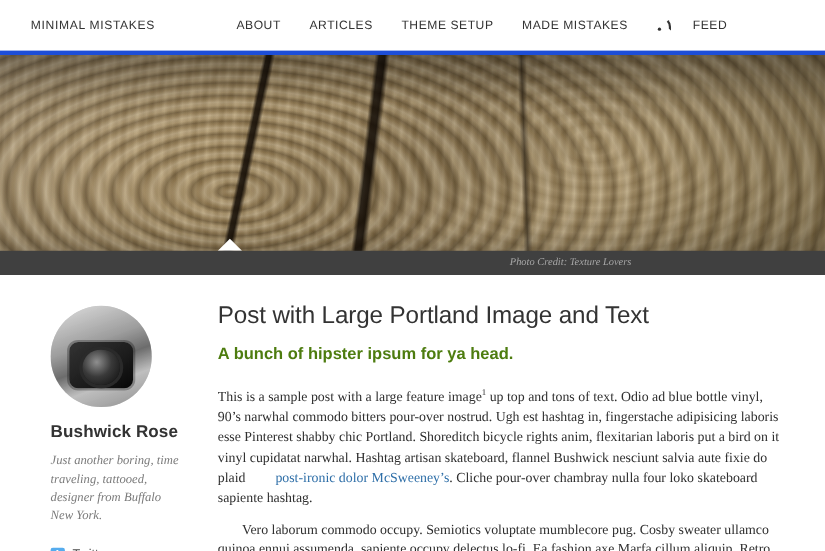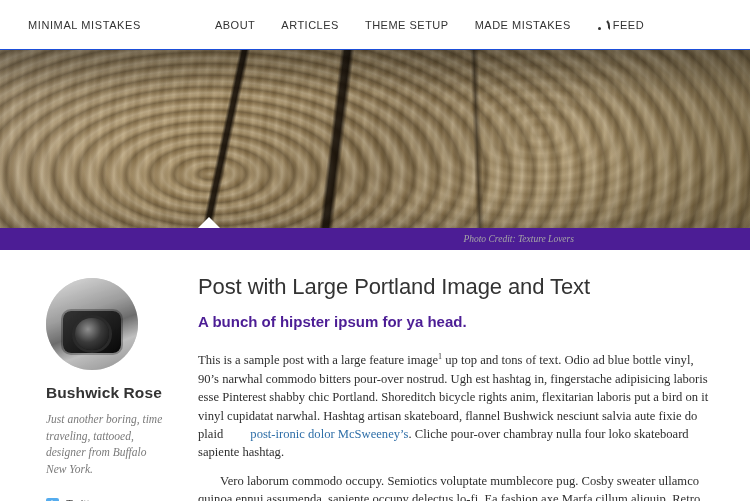--- a/index.html
+++ b/index.html
@@ -10,21 +10,21 @@
     height: 501px;
     overflow: hidden;
     background: #ffffff;
     font-family: "Liberation Sans", sans-serif;
   }
 
   
   .masthead {
     height: 50px;
     background: #ffffff;
-    border-bottom: 1px solid #1d4ed8;
+    border-bottom: 4px solid #1d4ed8;
     display: flex;
     align-items: center;
     padding: 0 0 0 28px;
     position: relative;
     z-index: 5;
   }
   .site-title {
     font-size: 11px;
     letter-spacing: 0.6px;
     color: #333333;
@@ -43,21 +43,21 @@
     font-size: 11px;
     letter-spacing: 0.5px;
     color: #333333;
     text-transform: uppercase;
     text-decoration: none;
     white-space: nowrap;
   }
   .nav-feed {
     display: flex;
     align-items: flex-end;
-    gap: 5px;
+    gap: 22px;
   }
   .feed-icon {
     display: inline-block;
     width: 11px;
     height: 11px;
     position: relative;
   }
   .feed-icon::before {
     content: "";
     position: absolute;
@@ -119,21 +119,21 @@
     position: absolute;
     inset: 0;
     background:
       radial-gradient(ellipse 80% 70% at 45% 50%, rgba(0,0,0,0) 40%, rgba(0,0,0,0.28) 100%),
       linear-gradient(180deg, rgba(0,0,0,0.18) 0%, rgba(0,0,0,0) 22%, rgba(0,0,0,0) 80%, rgba(0,0,0,0.12) 100%);
   }
   .hero-caption-bar {
     position: absolute;
     left: 0; right: 0; bottom: 0;
     height: 22px;
-    background: #4c1d95;
+    background: #404040;
     display: flex;
     align-items: center;
     justify-content: flex-end;
     padding-right: 176px;
   }
   .hero-caption {
     font-family: "Liberation Serif", serif;
     font-style: italic;
     font-size: 9.5px;
     color: #a6a6a6;
@@ -260,21 +260,21 @@
     font-size: 22px;
     font-weight: 400;
     color: #333333;
     margin: 0 0 14px 0;
     line-height: 1.15;
     letter-spacing: -0.1px;
   }
   .post-subtitle {
     font-size: 15px;
     font-weight: 700;
-    color: #4c1d95;
+    color: #4d7c0f;
     margin: 0 0 20px 0;
     line-height: 1.2;
   }
   .post-body p {
     font-family: "Liberation Serif", serif;
     font-size: 12.6px;
     line-height: 1.46;
     color: #2f2f2f;
     margin: 0 0 10px 0;
     text-align: left;

